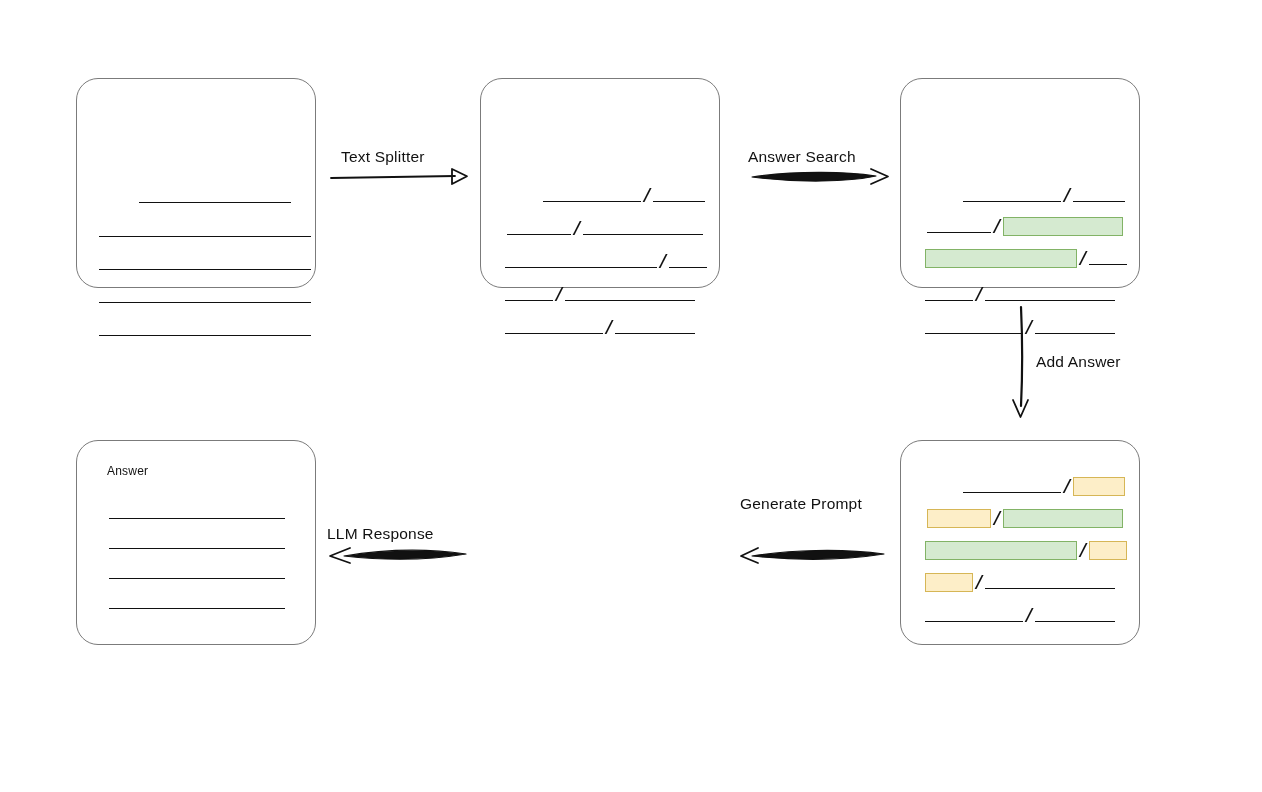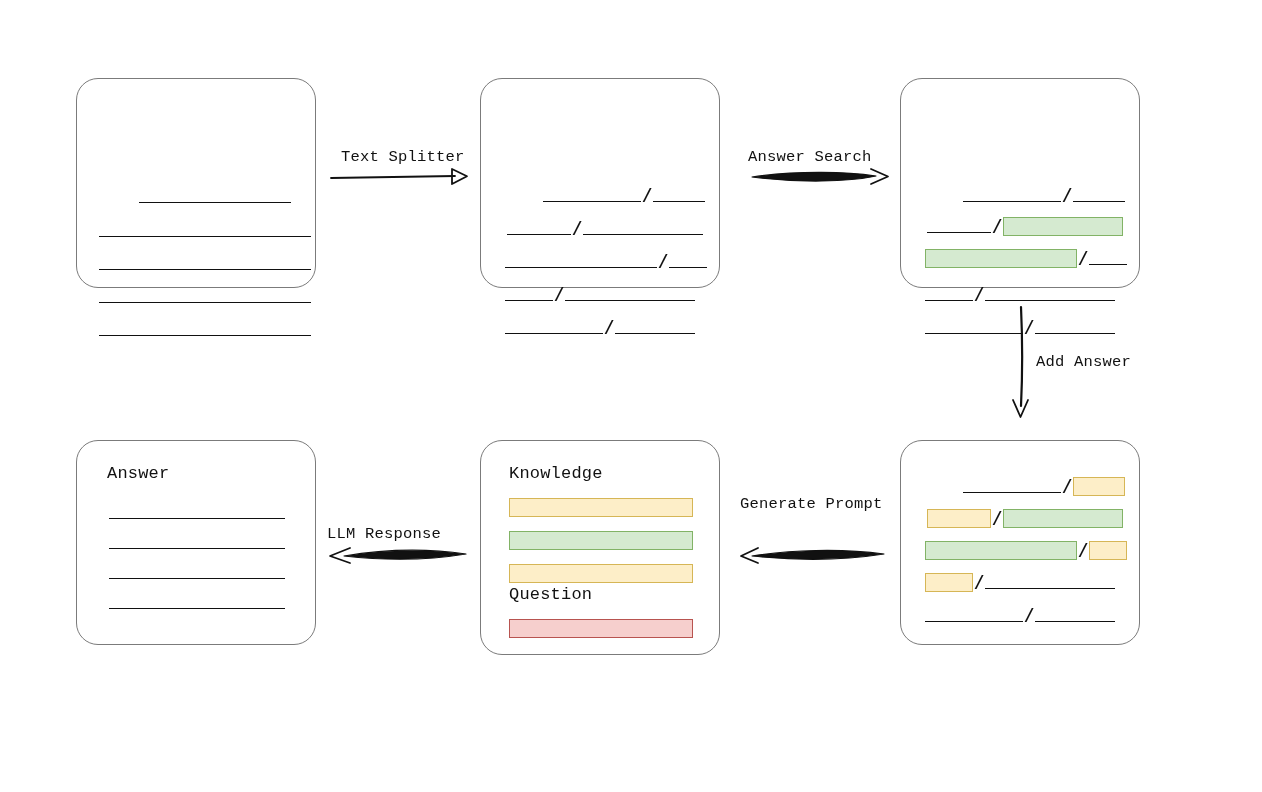--- a/index.html
+++ b/index.html
@@ -61,27 +61,27 @@
     box-sizing: border-box;
     height: 19px;
     border-width: 1.3px;
     border-style: solid;
   }
   .chip.green { background: #d5ead0; border-color: #82b366; }
   .chip.yellow { background: #fdeec8; border-color: #d6b656; }
   .chip.red   { background: #f6cfcd; border-color: #b85450; }
 
   .hand {
-    font-family: Liberation Mono, monospace;
+    font-family: Liberation Sans, sans-serif;
     color: #111111;
     letter-spacing: 0.2px;
   }
   .node-title {
     position: absolute;
-    font-size: 17px;
+    font-size: 12px;
     font-weight: 400;
   }
   .edge-label {
     position: absolute;
     font-size: 15.5px;
     white-space: nowrap;
     color: #111111;
   }
   .footer {
     position: absolute;
@@ -205,31 +205,20 @@
         <div class="seg-line" style="width:130px;"></div>
       </div>
       <div class="row" style="left:24px; top:163px;">
         <div class="seg-line" style="width:98px;"></div>
         <div class="slash">/</div>
         <div class="seg-line" style="width:80px;"></div>
       </div>
     </div>
   </div>
 
-  <div class="node" style="left:480px; top:440px; width:240px; height:215px;">
-    <span class="hand node-title" style="left:28px; top:23px;">Knowledge</span>
-
-    <div class="chip yellow" style="position:absolute; left:28px; top:57px; width:184px; height:19px;"></div>
-    <div class="chip green" style="position:absolute; left:28px; top:90px; width:184px; height:19px;"></div>
-    <div class="chip yellow" style="position:absolute; left:28px; top:123px; width:184px; height:19px;"></div>
-
-    <span class="hand node-title" style="left:28px; top:144px;">Question</span>
-
-    <div class="chip red" style="position:absolute; left:28px; top:178px; width:184px; height:19px;"></div>
-  </div>
 
   <div class="node" style="left:76px; top:440px; width:240px; height:205px;">
     <span class="hand node-title" style="left:30px; top:23px;">Answer</span>
     <div class="rows">
       <div class="row" style="left:32px; top:60px;">
         <div class="seg-line" style="width:176px;"></div>
       </div>
       <div class="row" style="left:32px; top:90px;">
         <div class="seg-line" style="width:176px;"></div>
       </div>

